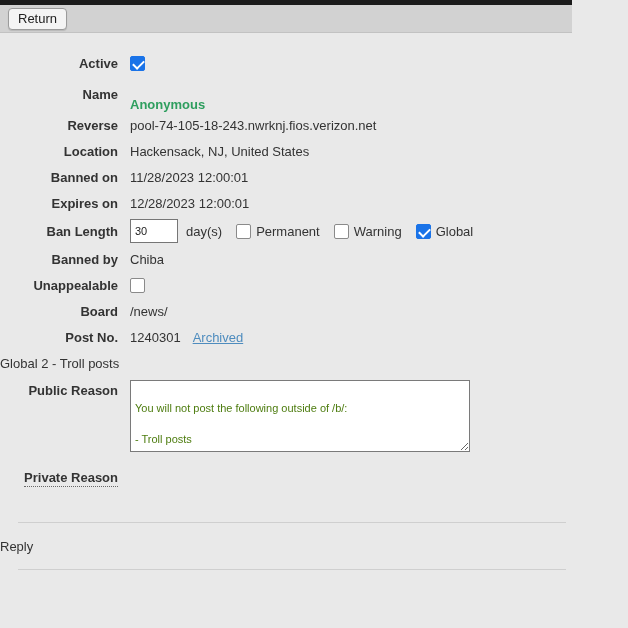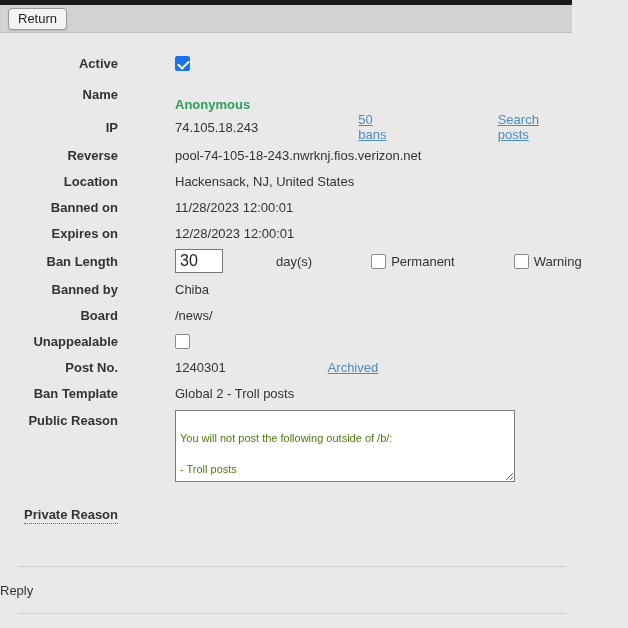--- a/index.html
+++ b/index.html
@@ -17,23 +17,23 @@
     height:28px; background:#d2d2d2; border-bottom:1px solid #c2c2c2;
     display:flex; align-items:center; padding:0 8px;
   }
   .btn-return {
     background:#f4f4f4; border:1px solid #9b9b9b; border-radius:4px;
     padding:2px 9px 3px; font-size:13px; color:#222;
     font-family:"Liberation Sans",sans-serif; cursor:pointer;
     box-shadow:0 1px 1px rgba(0,0,0,.12);
   }
   .form { padding-top:17px; }
-  .row { display:flex; align-items:center; min-height:26px; padding-right:10px;gap:45px; }
+  .row { display:flex; align-items:center; min-height:26px; padding-right:10px; }
   .row.tall { min-height:30px; }
-  .row.top { align-items:flex-start; margin-bottom:22px; }
+  .row.top { align-items:flex-start; margin-bottom:15px; }
   .lbl {
     width:118px; flex:0 0 118px; text-align:right; font-weight:bold;
     color:#333; margin-right:12px; white-space:nowrap;
   }
   .row.top .lbl { margin-top:3px; }
   .lbl.dotted { border:0; }
   .lbl.dotted span { border-bottom:1px dotted #666; padding-bottom:1px; }
   .val { color:#333; }
   .green { color:#2e9e5e; font-weight:bold;margin-top:21px; }
   a.lnk { color:#4e8cbe; text-decoration:underline; cursor:pointer; }
@@ -45,21 +45,21 @@
   }
   .cb.checked { background:#1a73e8; border-color:#1a73e8; }
   .cb.checked::after {
     content:""; position:absolute; left:4px; top:1px; width:5px; height:9px;
     border:solid #fff; border-width:0 2px 2px 0; transform:rotate(45deg);
   }
   .cbgroup { display:flex; align-items:center; margin-left:14px; }
   .cbgroup .cb { margin-right:5px; }
   .len-input {
     width:48px; height:22px; border:1px solid #767676; background:#fff;
-    font-family:"Liberation Sans",sans-serif; font-size:16px; color:#222;
+    font-family:"Liberation Sans",sans-serif; font-size:11px; color:#222;
     padding:11px 4px; margin-right:8px;
   }
   textarea.reason {
     width:340px; border:1px solid #7a7a7a; background:#fff; color:#4d7c0f;
     font-family:"Liberation Sans",sans-serif; font-size:11px; line-height:15.5px;
     padding:20px 4px; resize:both; overflow:hidden;
   }
   #pub { height:72px; }
   #priv { height:73px; }
   .divider { border-top:1px solid #cfcfcf; margin:0 6px 0 18px; }
@@ -81,28 +81,20 @@
     <div class="row">
       <div class="lbl">Active</div>
       <span class="cb checked"></span>
     </div>
 
     <div class="row">
       <div class="lbl">Name</div>
       <span class="val green">Anonymous</span>
     </div>
 
-    <div class="row">
-      <div class="lbl">IP</div>
-      <span class="val">74.105.18.243</span>
-      <span class="gap"></span>
-      <a class="lnk">50 bans</a>
-      <span class="gap"></span>
-      <a class="lnk">Search posts</a>
-    </div>
 
     <div class="row">
       <div class="lbl">Reverse</div>
       <span class="val">pool-74-105-18-243.nwrknj.fios.verizon.net</span>
     </div>
 
     <div class="row">
       <div class="lbl">Location</div>
       <span class="val">Hackensack, NJ, United States</span>
     </div>
@@ -134,38 +126,37 @@
         <span class="val">Global</span>
       </span>
     </div>
 
     <div class="row">
       <div class="lbl">Banned by</div>
       <span class="val">Chiba</span>
     </div>
 
     <div class="row">
-      <div class="lbl">Board</div>
-      <span class="val">/news/</span>
+      <div class="lbl">Unappealable</div>
+      <span class="cb"></span>
     </div>
 
     <div class="row">
-      <div class="lbl">Unappealable</div>
-      <span class="cb"></span>
+      <div class="lbl">Board</div>
+      <span class="val">/news/</span>
     </div>
 
     <div class="row">
       <div class="lbl">Post No.</div>
       <span class="val">1240301</span>
       <span class="gap"></span>
       <a class="lnk">Archived</a>
     </div>
 
     <div class="row">
-      <div class="lbl">Ban Template</div>
       <span class="val">Global 2 - Troll posts</span>
     </div>
 
     <div class="row top" style="margin-top:4px;">
       <div class="lbl">Public Reason</div>
       <textarea id="pub" class="reason" style="">You will not post the following outside of /b/:
 
 - Troll posts
 
 50 B</textarea>

